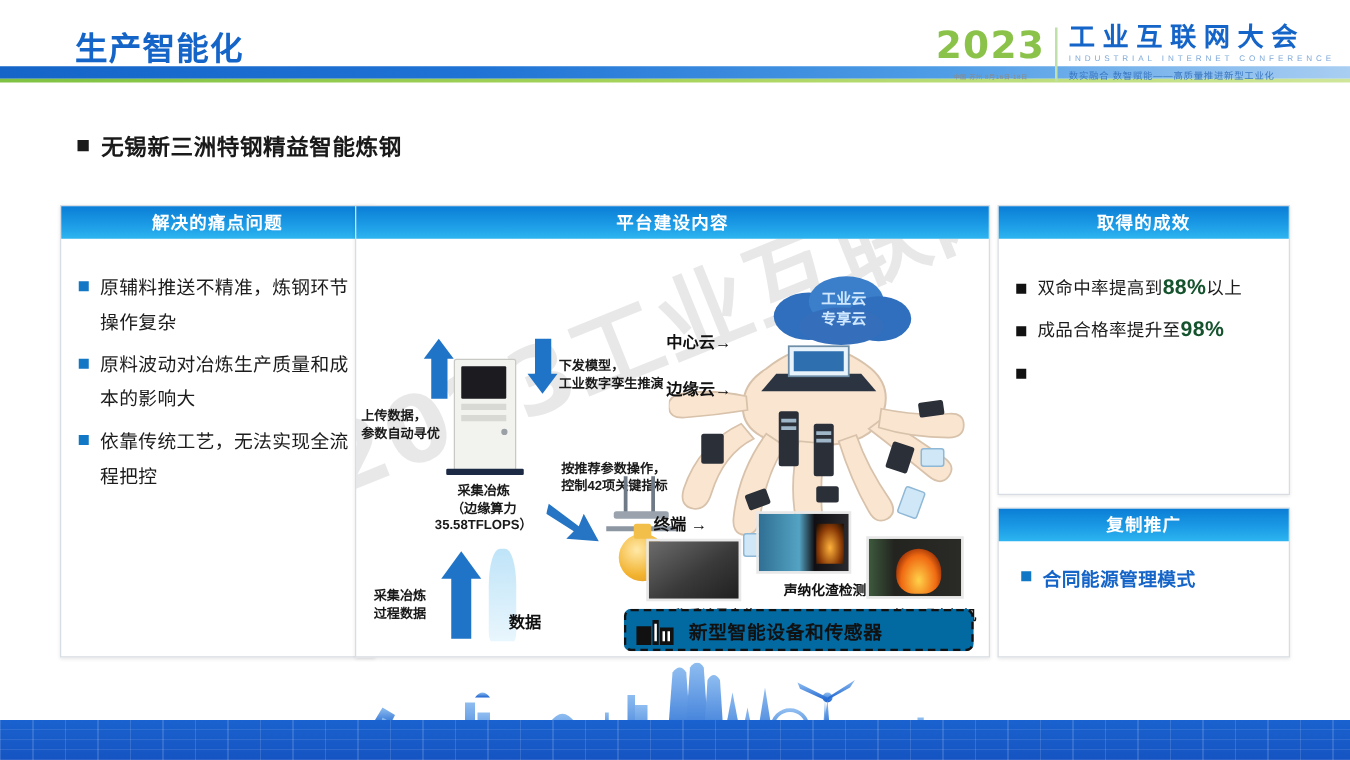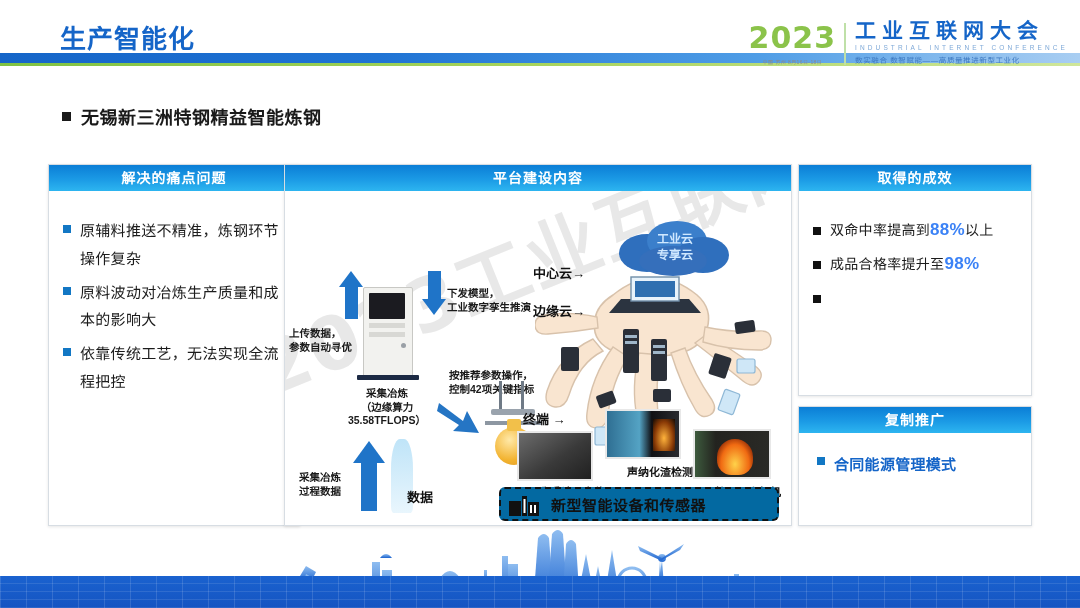--- a/index.html
+++ b/index.html
@@ -51,21 +51,21 @@
   
   .bullets{padding:26px 14px 0 14px;}
   .bullet{display:flex;align-items:flex-start;gap:9px;margin-bottom:6px;}
   .bullet .mk{width:8px;height:8px;background:#1277c4;flex:0 0 8px;margin-top:8px;}
   .bullet .mk.dark{background:#111;}
   .bullet .bt{font-size:15px;color:#1c1c1c;line-height:1.85;letter-spacing:.3px;}
 
   .res-bullets{padding:28px 10px 0 14px;}
   .res-bullets .bullet{margin-bottom:12px;}
   .res-bullets .bt{font-size:14px;line-height:1.3;}
-  .hl{color:#3b82f6;font-weight:bold;font-size:17px;}
+  .hl{color:#14532d;font-weight:bold;font-size:17px;}
 
   .rep-bullets{padding:18px 10px 0 18px;}
   .rep-bullets .bt{font-size:15px;font-weight:bold;color:#1565c8;}
   .rep-bullets .mk{background:#1277c4;margin-top:6px;}
 
   
   .center-body{position:relative;width:506px;height:334px;overflow:hidden;}
 
   .watermark{position:absolute;left:-10px;top:18px;width:520px;height:300px;
     font-size:74px;font-weight:bold;color:rgba(120,120,120,.17);

